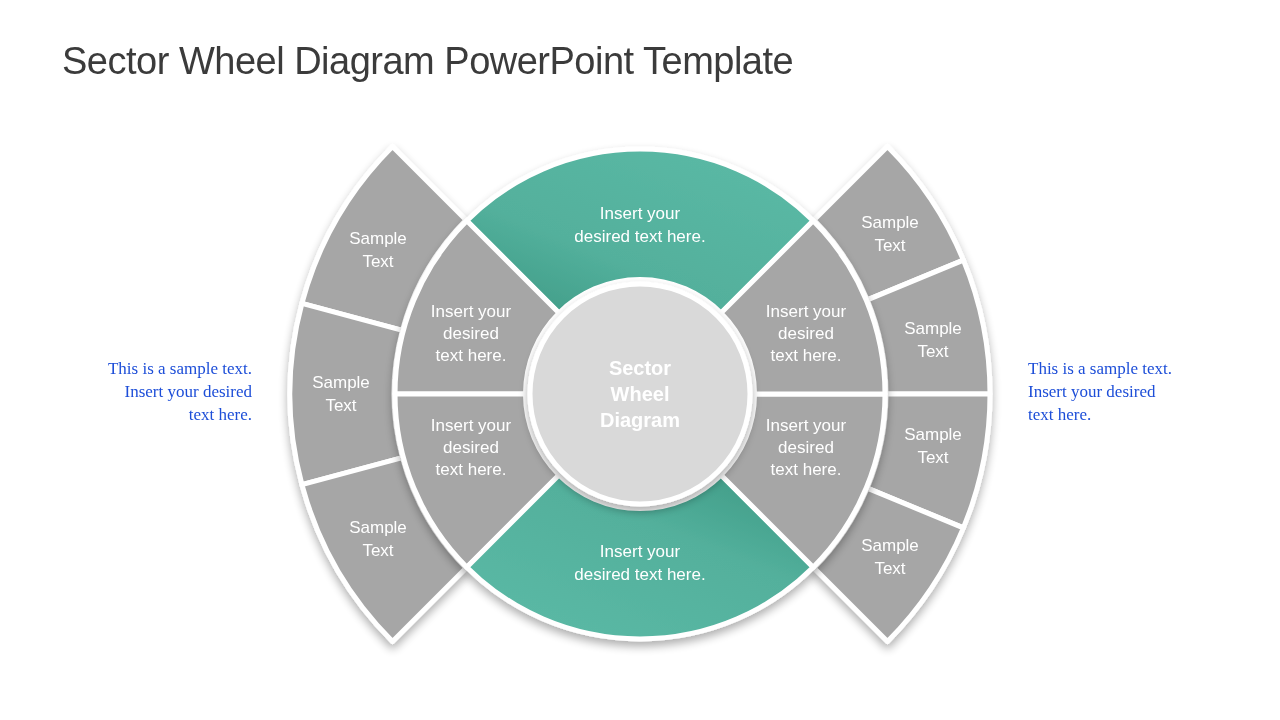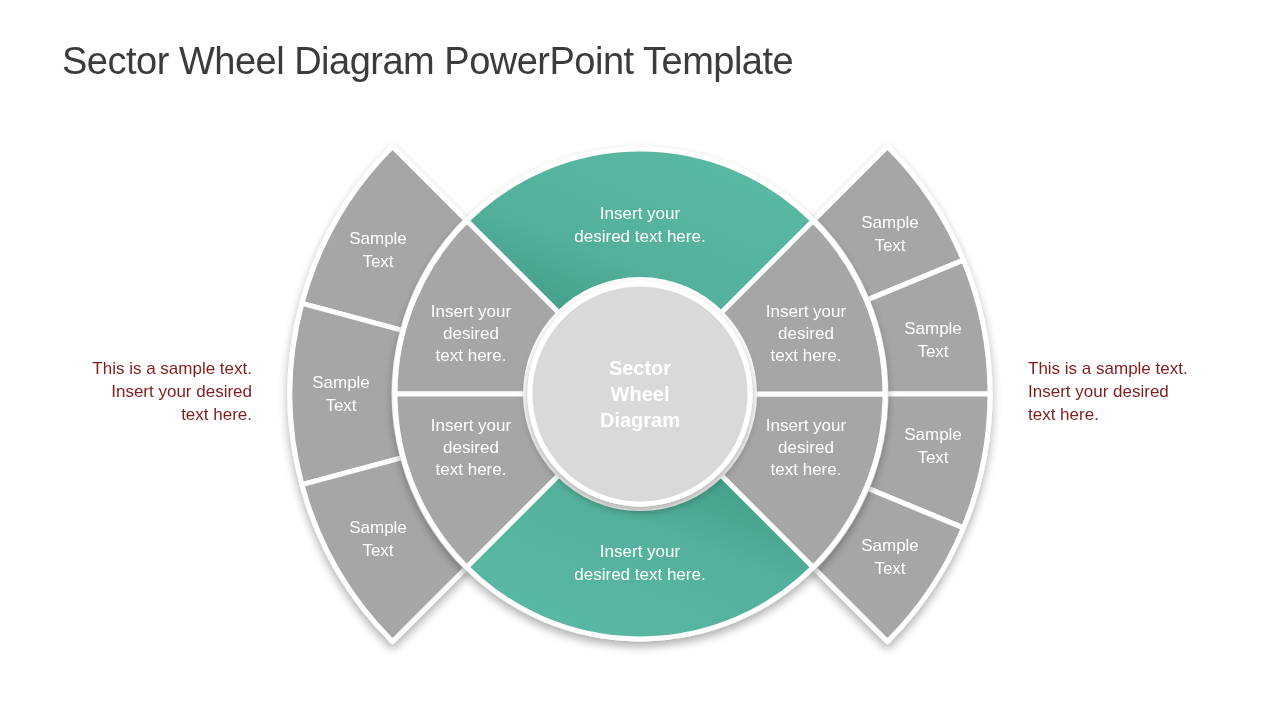--- a/index.html
+++ b/index.html
@@ -10,21 +10,21 @@
     overflow: hidden; position: relative;
   }
   .slide { position: absolute; inset: 0; }
   .slide-title {
     position: absolute; left: 62px; top: 40px; margin: 0;
     font-size: 38px; font-weight: 400; letter-spacing: -0.5px;
     color: #3b3b3b; white-space: nowrap;
   }
   .side-text {
     position: absolute; top: 357px;
-    font-size: 17px; line-height: 23px; color: #7f1d1d;
+    font-size: 17px; line-height: 23px; color: #1d4ed8; font-family: Liberation Serif, serif;
   }
   .side-text.left  { left: 68px;  width: 184px; text-align: right; }
   .side-text.right { left: 1028px; width: 210px; text-align: left; }
   svg.wheel { position: absolute; left: 0; top: 0; }
   .sector { stroke: #ffffff; stroke-width: 5; stroke-linejoin: round; }
   .center-circle { stroke: #ffffff; stroke-width: 5; }
   .sector-label { font-size: 17px; fill: #ffffff; text-anchor: middle; }
   .center-label { font-size: 20px; font-weight: bold; fill: #ffffff; text-anchor: middle; }
 </style>
 </head>

